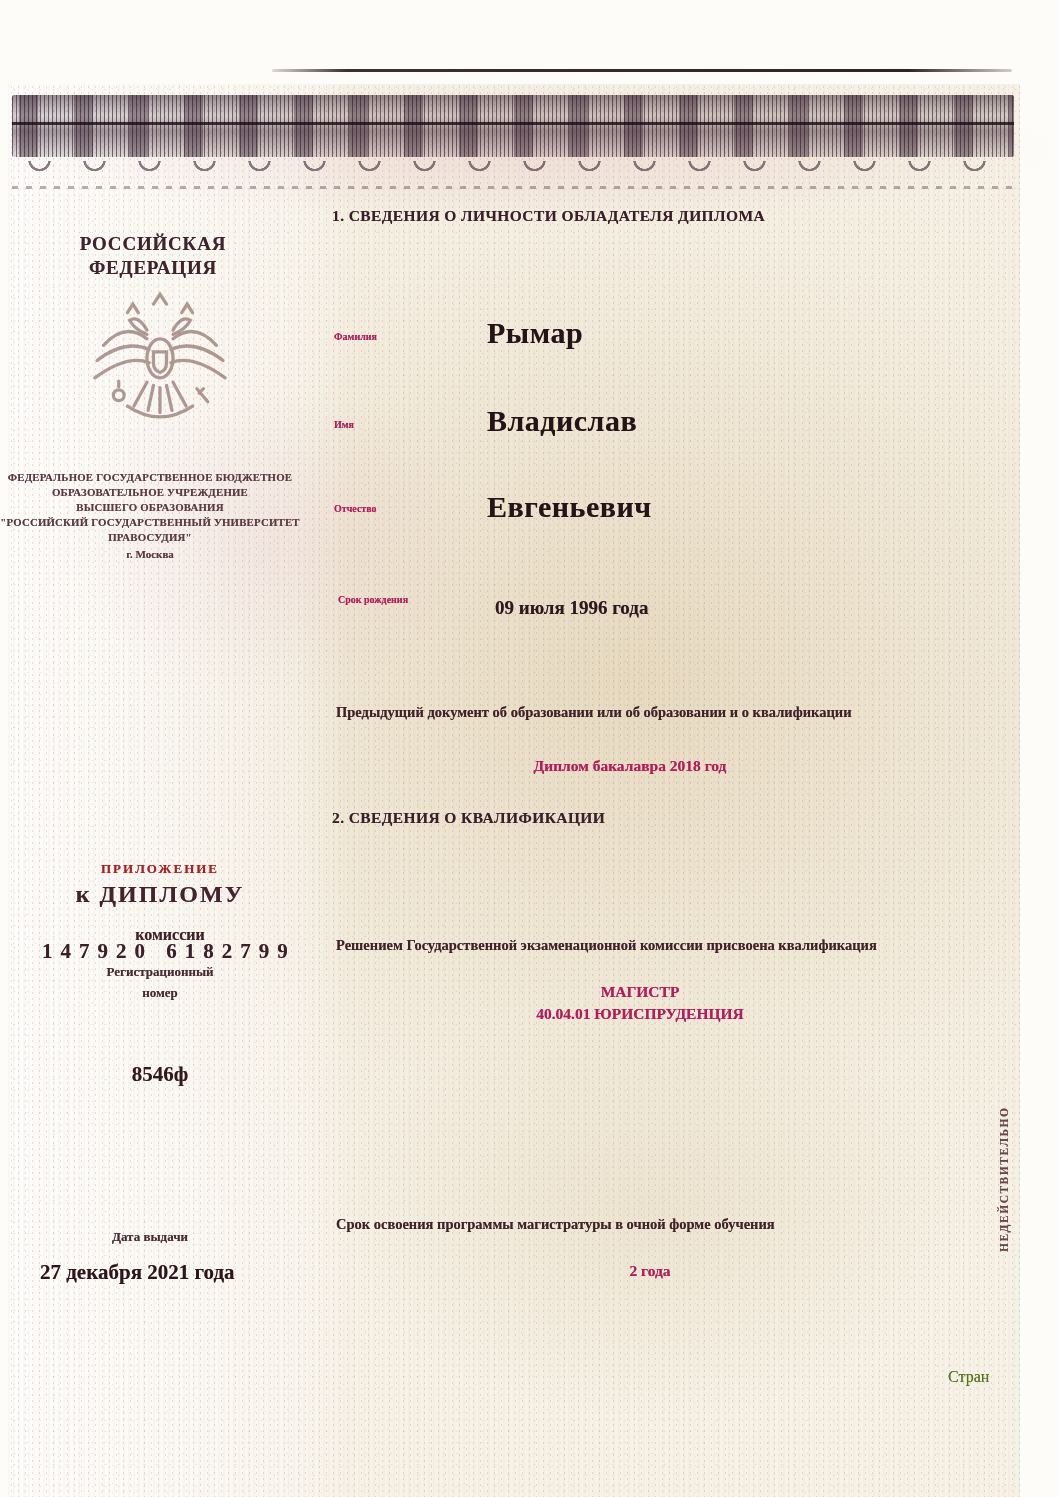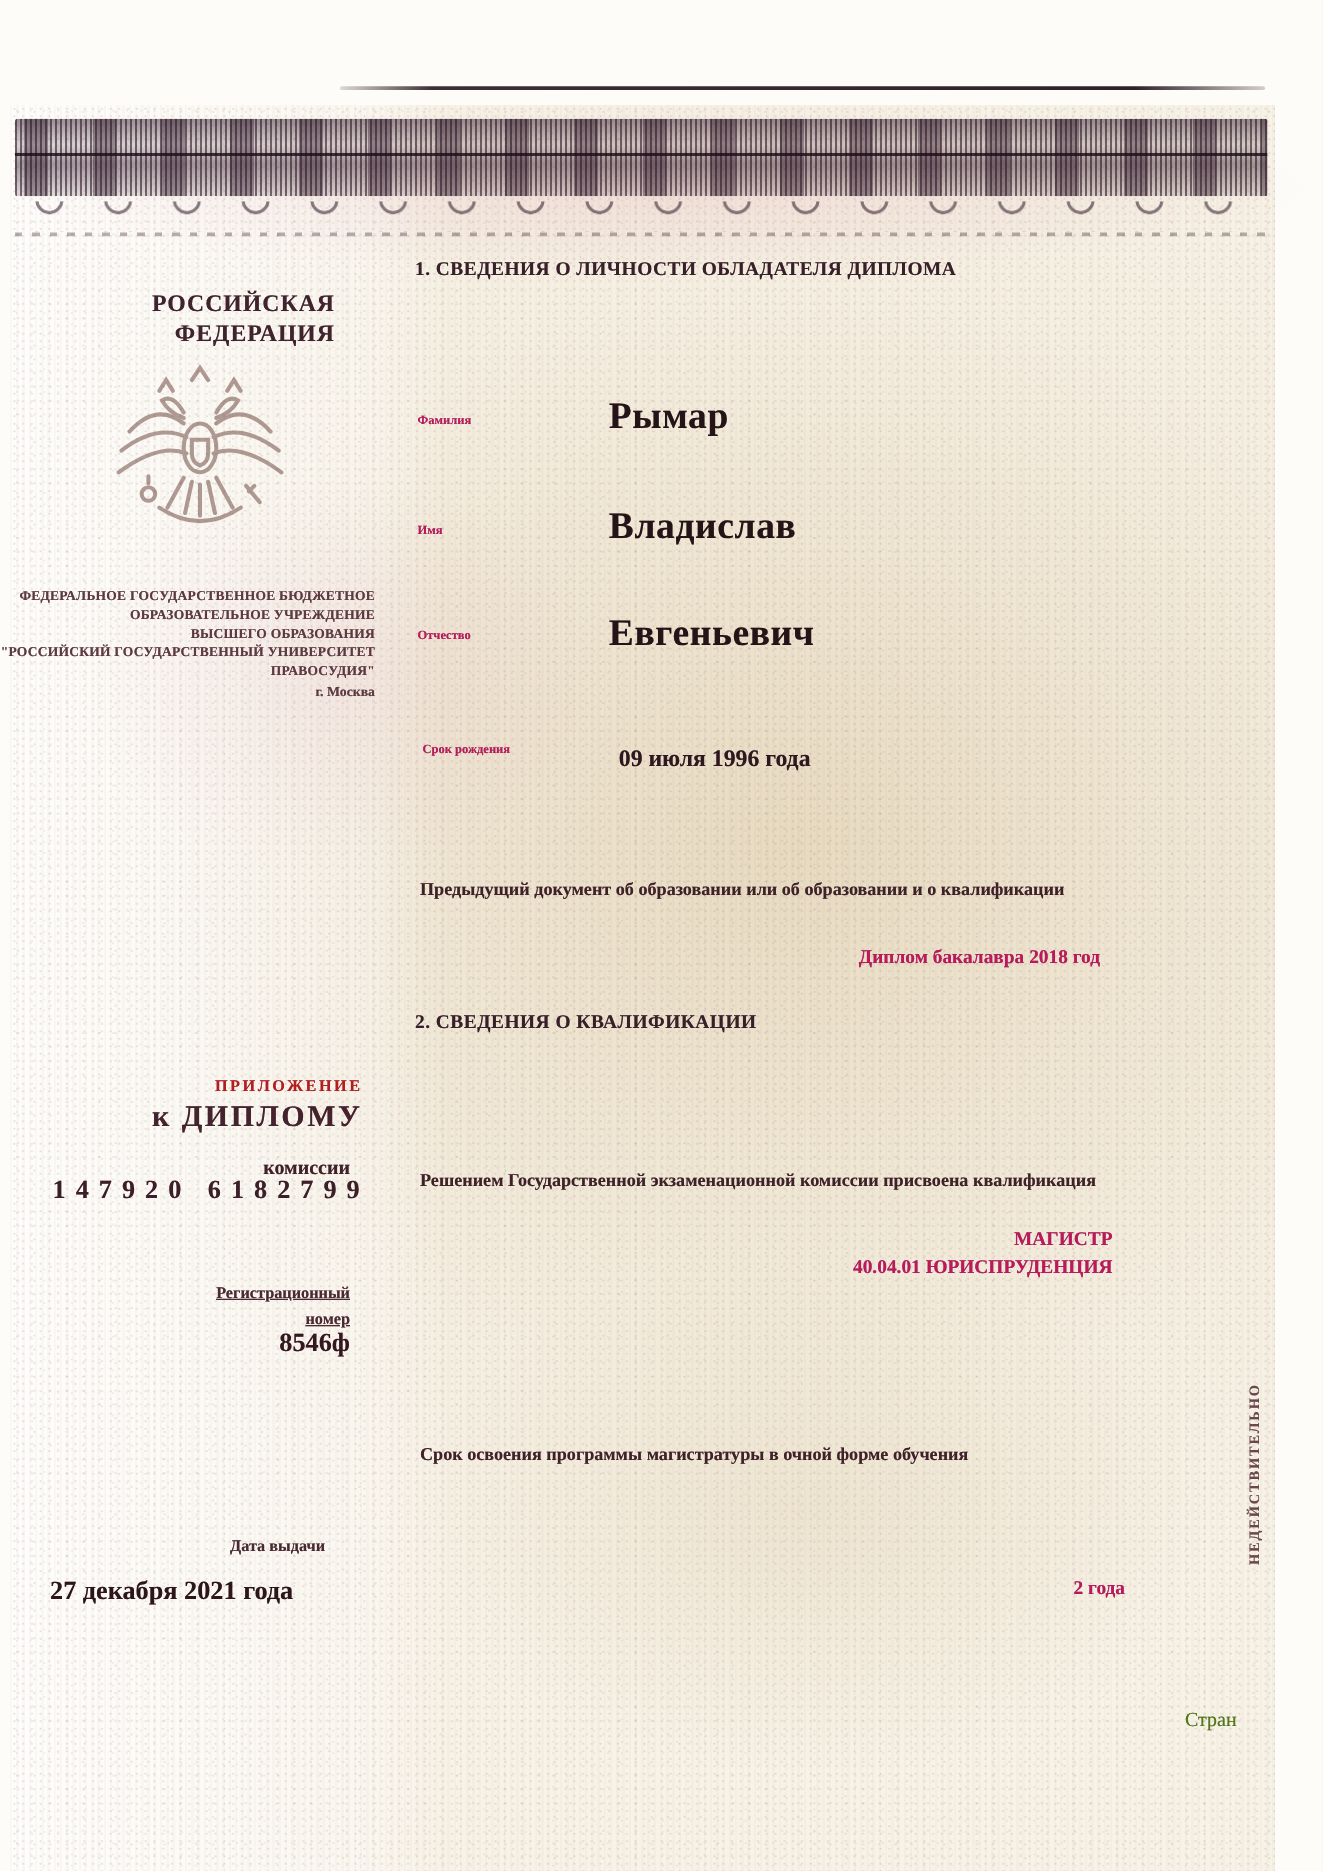--- a/index.html
+++ b/index.html
@@ -52,21 +52,21 @@
     background-size:55px 24px;background-repeat:repeat-x;
   }
   .guilloche .microline{
     height:3px;margin-top:1px;
     background-image:repeating-linear-gradient(90deg, rgba(60,30,45,.35) 0 6px, transparent 6px 14px);
   }
 
   
   .ml{white-space:pre-line;}
   .t{position:absolute;color:#3a2126;text-shadow:0 0 .5px rgba(70,35,45,.55);}
-  .center{text-align:right;}
+  .center{text-align:center;}
   .sec-title{font-size:15.5px;font-weight:700;letter-spacing:.4px;color:#38202a;}
   .lbl{font-size:10px;font-weight:600;color:#be185d;}
   .lbl-sm{font-size:13px;font-weight:600;color:#4a2a32;}
   .big-val{font-size:30px;font-weight:600;color:#241418;letter-spacing:.5px;}
   .mid-val{font-size:19px;font-weight:700;color:#2c181e;}
   .body-line{font-size:14.5px;font-weight:600;color:#3e2228;}
   .bold-line{font-size:15.5px;font-weight:700;color:#be185d;}
   .country{font-size:19px;font-weight:700;letter-spacing:.8px;line-height:1.25;color:#3f2430;}
   .institution{font-size:10.8px;font-weight:700;line-height:1.4;color:#5d3a42;letter-spacing:.2px;}
   .city{font-size:11px;font-weight:700;color:#5d3a42;}
@@ -136,21 +136,21 @@
 ВЫСШЕГО ОБРАЗОВАНИЯ
 "РОССИЙСКИЙ ГОСУДАРСТВЕННЫЙ УНИВЕРСИТЕТ
 ПРАВОСУДИЯ"</div>
 <div class="t city center" style="left:0px;top:548px;width:300px;">г. Москва</div>
 
 <div class="t suppl-1 center" style="left:30px;top:861px;width:260px;">ПРИЛОЖЕНИЕ</div>
 <div class="t suppl-2 center" style="left:30px;top:881px;width:260px;">к ДИПЛОМУ</div>
 <div class="t suppl-3 center" style="left:60px;top:926px;width:220px;">комиссии</div>
 <div class="t serial" style="left:42px;top:939px;width:300px;">147920 6182799</div>
 
-<div class="t lbl-sm center ml" style="left:40px;top:1024px;width:240px;line-height:1.6;text-decoration:underline;">Регистрационный
+<div class="t lbl-sm center ml" style="left:40px;top:962px;width:240px;line-height:1.6;">Регистрационный
 номер</div>
 <div class="t reg-num center" style="left:40px;top:1062px;width:240px;">8546ф</div>
 
 <div class="t lbl-sm center" style="left:40px;top:1229px;width:220px;">Дата выдачи</div>
 <div class="t date-val" style="left:40px;top:1260px;width:300px;">27 декабря 2021 года</div>
 
 <div class="t sec-title" style="left:332px;top:207px;width:660px;">1. СВЕДЕНИЯ О ЛИЧНОСТИ ОБЛАДАТЕЛЯ ДИПЛОМА</div>
 
 <div class="t lbl" style="left:334px;top:331px;">Фамилия</div>
 <div class="t big-val" style="left:487px;top:316px;">Рымар</div>
@@ -166,17 +166,17 @@
 
 <div class="t body-line" style="left:336px;top:704px;width:640px;">Предыдущий документ об образовании или об образовании и о квалификации</div>
 <div class="t bold-line center" style="left:380px;top:757px;width:500px;">Диплом бакалавра  2018 год</div>
 
 <div class="t sec-title" style="left:332px;top:809px;width:500px;">2. СВЕДЕНИЯ О КВАЛИФИКАЦИИ</div>
 
 <div class="t body-line" style="left:336px;top:925px;width:650px;margin-top:12px;">Решением Государственной экзаменационной комиссии присвоена квалификация</div>
 <div class="t bold-line center" style="left:390px;top:983px;width:500px;">МАГИСТР</div>
 <div class="t bold-line center" style="left:390px;top:1005px;width:500px;">40.04.01 ЮРИСПРУДЕНЦИЯ</div>
 
-<div class="t body-line" style="left:336px;top:1156px;width:640px;">Срок освоения программы магистратуры в очной форме обучения</div>
+<div class="t body-line" style="left:336px;top:1216px;width:640px;">Срок освоения программы магистратуры в очной форме обучения</div>
 <div class="t bold-line center" style="left:400px;top:1262px;width:500px;">2 года</div>
 
 <div class="t vertical-stamp" style="right:48px;top:1082px;height:170px;">НЕДЕЙСТВИТЕЛЬНО</div>
 <div class="t footer-frag" style="left:948px;top:1368px;">Стран</div>
 
 </body></html>

